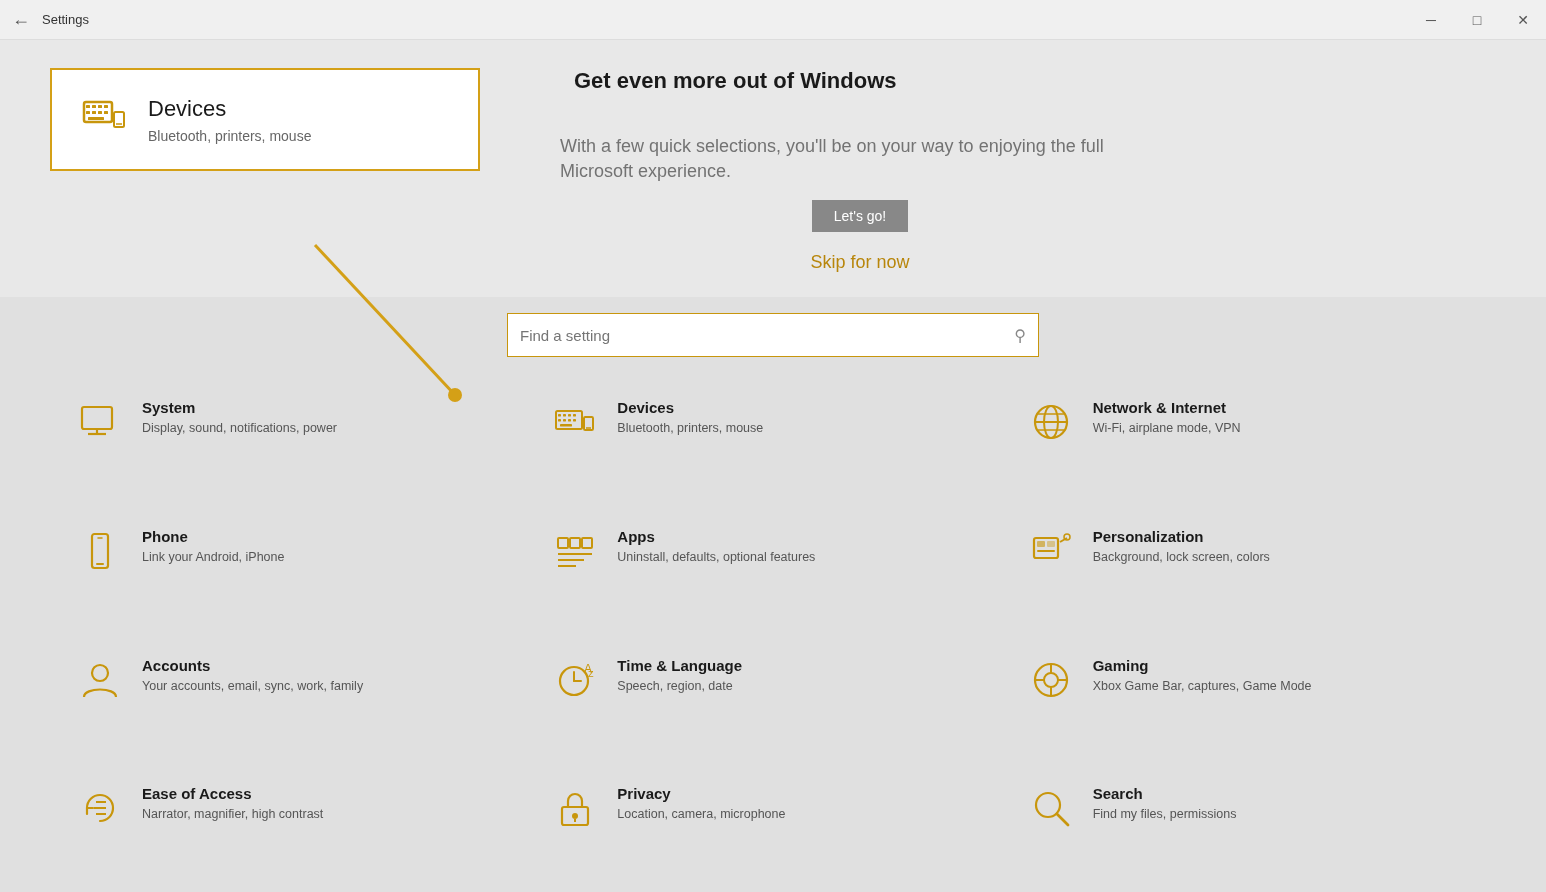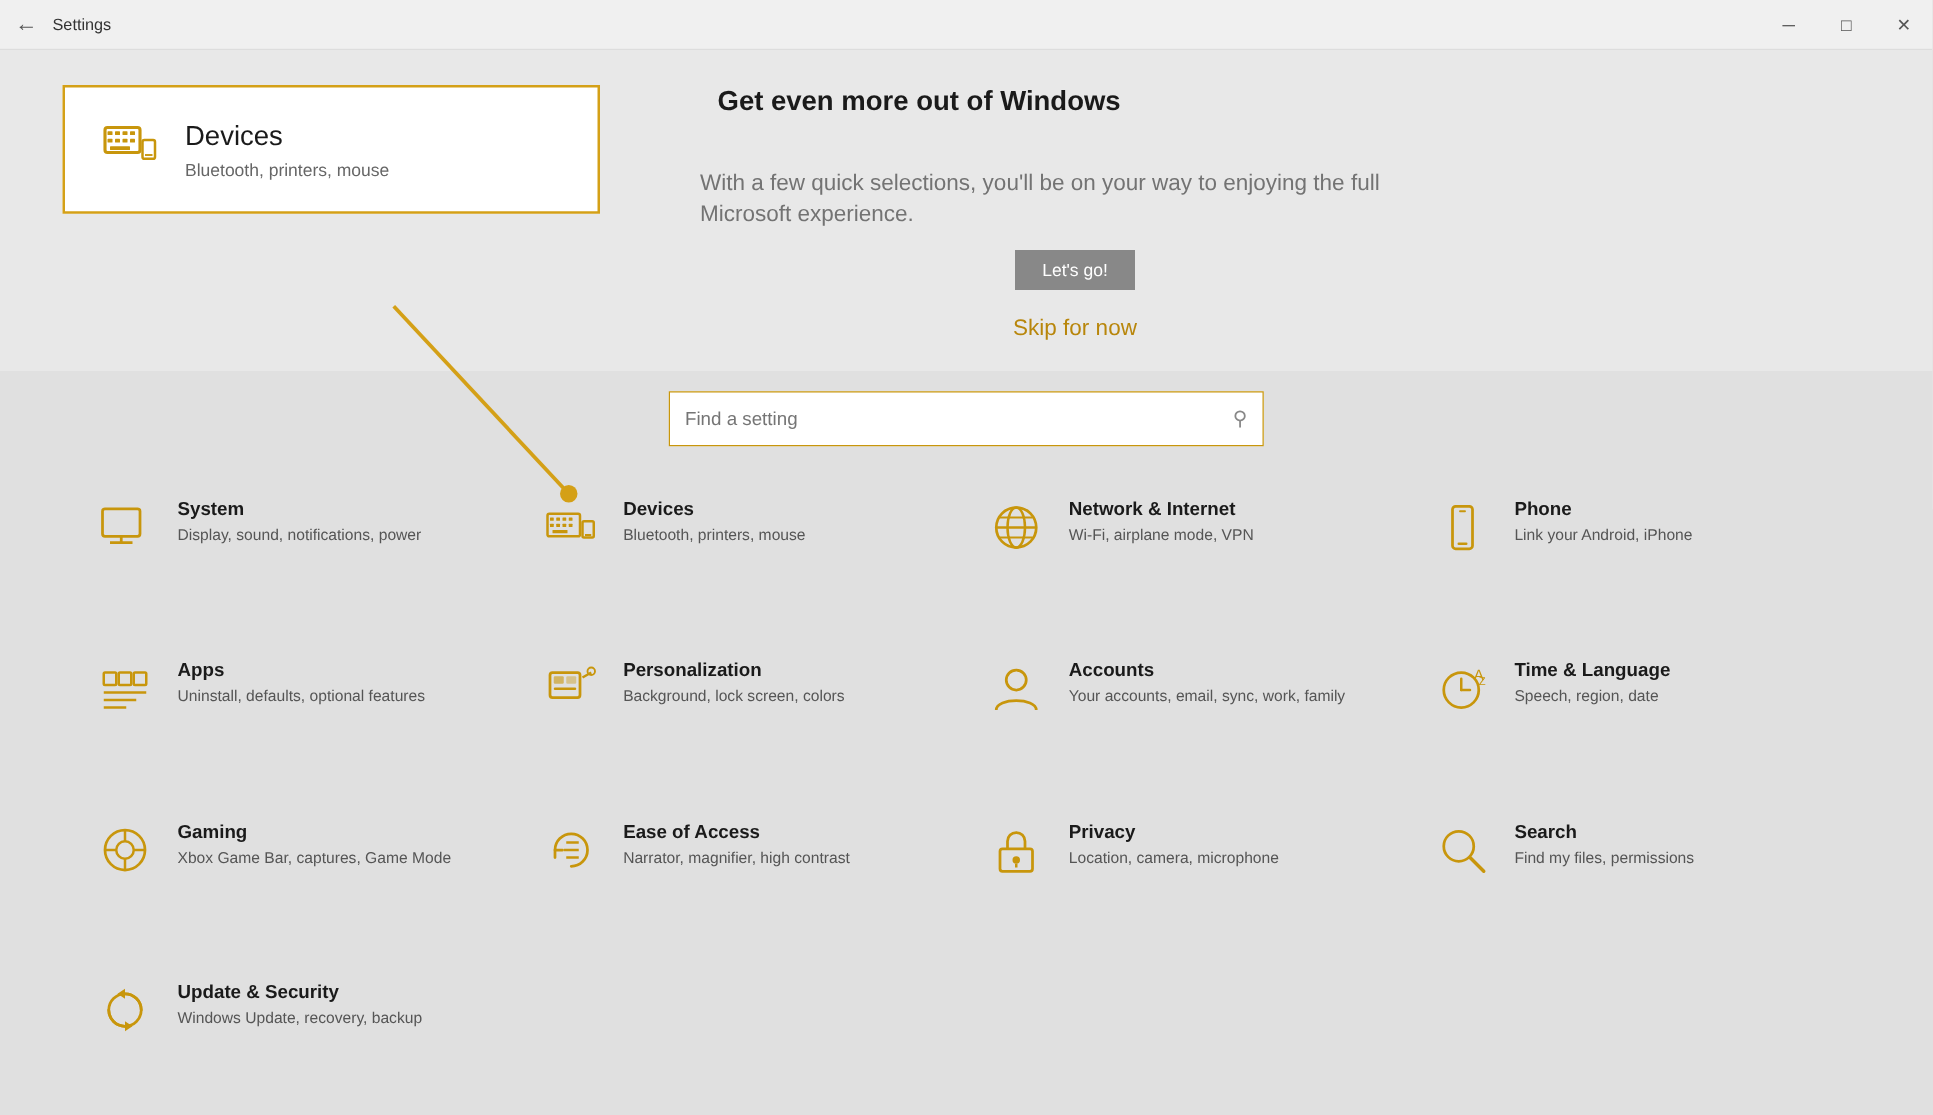--- a/index.html
+++ b/index.html
@@ -139,42 +139,42 @@
       display: flex;
       justify-content: center;
       padding: 16px 0 20px 0;
       background: #e0e0e0;
     }
     .search-bar {
       display: flex;
       align-items: center;
       border: 1.5px solid #c8960c;
       background: white;
-      width: 476px;
+      width: 532px;
       height: 44px;
       padding: 0 12px;
     }
     .search-bar input {
       flex: 1;
       border: none;
       outline: none;
       font-size: 15px;
       color: #888;
       font-family: inherit;
       background: transparent;
     }
     .search-icon-span {
       color: #888;
       font-size: 16px;
     }
 
     
     .settings-grid {
       display: grid;
-      grid-template-columns: repeat(4, 1fr);
+      grid-template-columns: repeat(3, 1fr);
       gap: 0;
       padding: 0 60px;
       flex: 1;
     }
     .setting-item {
       display: flex;
       align-items: flex-start;
       gap: 18px;
       padding: 22px 16px;
       cursor: pointer;
@@ -446,29 +446,15 @@
           <circle cx="18" cy="18" r="12" stroke="#c8960c" stroke-width="2.2" fill="none"></circle>
           <line x1="27" y1="27" x2="38" y2="38" stroke="#c8960c" stroke-width="2.8" stroke-linecap="round"></line>
         </svg>
       </div>
       <div class="setting-text">
         <h3>Search</h3>
         <p>Find my files, permissions</p>
       </div>
     </div>
 
-    <div class="setting-item">
-      <div class="setting-icon">
-        <svg width="42" height="42" viewBox="0 0 42 42" fill="none">
-          <path d="M8 21 A13 13 0 1 0 21 8" stroke="#c8960c" stroke-width="2.2" fill="none" stroke-linecap="round"></path>
-          <path d="M21 4 L21 12 L15 8 Z" fill="#c8960c"></path>
-          <path d="M34 21 A13 13 0 1 0 21 34" stroke="#c8960c" stroke-width="2.2" fill="none" stroke-linecap="round"></path>
-          <path d="M21 38 L21 30 L27 34 Z" fill="#c8960c"></path>
-        </svg>
-      </div>
-      <div class="setting-text">
-        <h3>Update &amp; Security</h3>
-        <p>Windows Update, recovery, backup</p>
-      </div>
-    </div>
 
   </div>
 </div>
 
 </body></html>

